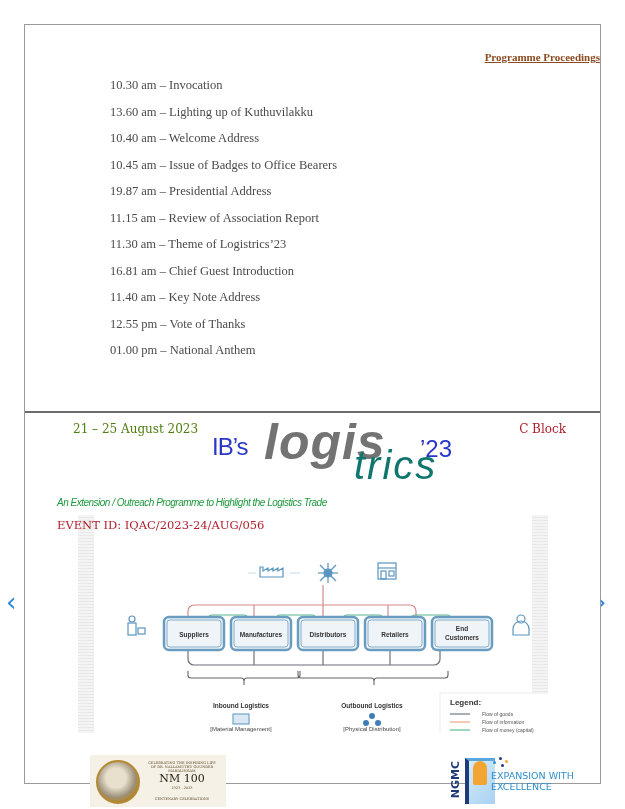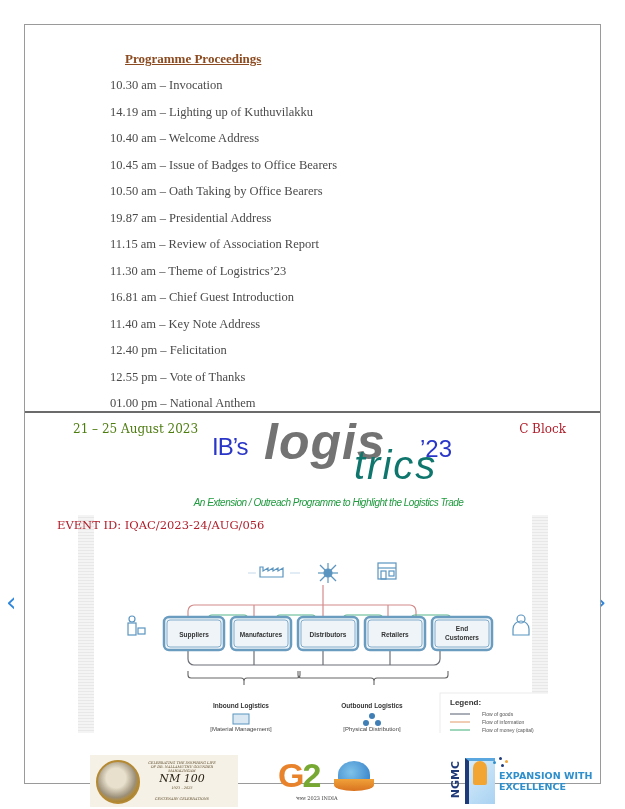--- a/index.html
+++ b/index.html
@@ -1,92 +1,90 @@
 <!DOCTYPE html>
 <html><head>
 <meta charset="utf-8">
 <style>
   * { box-sizing: border-box; margin: 0; padding: 0; }
   html, body { width: 625px; height: 809px; background: #ffffff; overflow: hidden; position: relative; font-family: "Liberation Serif", serif; }
 
   .page { position: absolute; left: 24px; top: 24px; width: 577px; height: 760px; border: 1px solid #9a9a9a; background: #fff; }
 
-  .section-title { position: absolute; left: 0; width: 100%; top: 26px; text-align: left; padding-left: 100px; font-weight: bold; font-size: 13px; color: #8b4a1f; text-decoration: underline; }
+  .section-title { position: absolute; left: 0; width: 100%; top: 26px; text-align: right; padding-left: 100px; font-weight: bold; font-size: 11px; color: #8b4a1f; text-decoration: underline; }
 
   .schedule { position: absolute; left: 85px; top: 53px; list-style: none; }
   .schedule li { height: 26.5px; font-size: 12.5px; color: #4a4a4a; line-height: 14px; }
 
   .divider { position: absolute; left: 0; top: 386px; width: 100%; height: 2px; background: #6b6b6b; }
 
   .date { position: absolute; left: 48px; top: 397px; font-family: "DejaVu Serif", serif; font-size: 12px; color: #4d7c0f; }
   .venue { position: absolute; right: 34px; top: 397px; font-family: "DejaVu Serif", serif; font-size: 12px; color: #b01e2a; }
 
   .logo-wrap { position: absolute; left: 187px; top: 394px; width: 280px; height: 70px; }
   .logo-ibs { position: absolute; left: 0; top: 14px; font-family: "Liberation Sans", sans-serif; font-size: 24px; color: #2a36c8; letter-spacing: -1px; }
   .logo-logis { position: absolute; left: 52px; top: -6px; font-family: "Liberation Sans", sans-serif; font-weight: bold; font-style: italic; font-size: 50px; color: #737373; letter-spacing: 1px; }
   .logo-23 { position: absolute; left: 208px; top: 16px; font-family: "Liberation Sans", sans-serif; font-size: 24px; color: #2a36c8; }
   .logo-trics { position: absolute; left: 142px; top: 24px; font-family: "Liberation Sans", sans-serif; font-style: italic; font-size: 40px; color: #0f766e; letter-spacing: 2px; }
 
-  .tagline { position: absolute; left: 0; width: 100%; top: 472px; text-align: center; padding-left: 32px; font-family: "Liberation Sans", sans-serif; font-style: italic; font-size: 10px; color: #1f9a3e; letter-spacing: -0.5px; }
+  .tagline { position: absolute; left: 0; width: 100%; top: 472px; padding-left: 32px; font-family: "Liberation Sans", sans-serif; font-style: italic; font-size: 10px; color: #1f9a3e; letter-spacing: -0.5px; }
   .event-id { position: absolute; left: 0; width: 100%; top: 493px; padding-left: 32px; font-family: "DejaVu Serif", serif; font-size: 11.5px; color: #b01e2a; }
 
   .diagram { position: absolute; left: 53px; top: 490px; width: 470px; height: 218px; }
   .diag-strip { position: absolute; top: 0; width: 16px; height: 100%; background: repeating-linear-gradient(#f4f4f4 0 2px, #e8e8e8 2px 3px); }
   .diag-strip.l { left: 0; } .diag-strip.r { right: 0; }
 
   .nav-arrow { position: absolute; top: 588px; width: 20px; height: 28px; color: #2e86de; font-family: "DejaVu Sans", sans-serif; font-size: 26px; line-height: 28px; cursor: pointer; }
   .nav-arrow.prev { left: 6px; } .nav-arrow.next { left: 596px; }
 
   .footer-logos { position: absolute; left: 40px; top: 730px; width: 530px; height: 52px; }
-  .nm100 { position: absolute; left: 25px; top: 0; width: 148px; height: 52px; background: #f6f1e6; font-style: italic; }
+  .nm100 { position: absolute; left: 25px; top: 0; width: 136px; height: 52px; background: #f6f1e6; }
   .nm100 .circle { position: absolute; left: 6px; top: 5px; width: 44px; height: 44px; border-radius: 50%; background: radial-gradient(circle at 45% 40%, #e8e0cc 0 30%, #9b8f78 60%, #b08a3c 70%, #6a5420 100%); border: 2px solid #b58a32; }
   .nm100 .txt-small { position: absolute; left: 58px; font-family: "DejaVu Serif", serif; font-size: 3.5px; color: #5c4a2a; width: 68px; text-align: center; }
   .nm100 .nm { position: absolute; left: 58px; top: 17px; width: 68px; text-align: center; font-family: "DejaVu Serif", serif; font-size: 11px; color: #2b2416; }
 
   .g20 { position: absolute; left: 213px; top: 2px; width: 110px; height: 50px; }
   .g20 .g2 { position: absolute; left: 0; top: 0; font-family: "Liberation Sans", sans-serif; font-size: 34px; font-weight: bold; color: #e8832c; letter-spacing: -2px; line-height: 36px; }
   .g20 .g2 .two { color: #77a832; }
   .g20 .globe { position: absolute; left: 60px; top: 4px; width: 32px; height: 28px; border-radius: 50% 50% 40% 40%; background: radial-gradient(circle at 40% 40%, #7fc3ea, #2b78c4); overflow: hidden; }
   .g20 .lotus { position: absolute; left: 56px; top: 22px; width: 40px; height: 12px; border-radius: 0 0 50% 50%; background: linear-gradient(#f0a23a, #d9731f); }
   .g20 .india { position: absolute; left: 18px; top: 38px; font-family: "DejaVu Serif", serif; font-size: 5px; color: #3b3b3b; }
 
   .ngmc { position: absolute; left: 380px; top: 0; width: 140px; height: 52px; }
   .ngmc .vert { position: absolute; left: -8px; top: 18px; transform: rotate(-90deg); font-family: "DejaVu Sans", sans-serif; font-weight: bold; font-size: 11px; color: #1e3a78; }
   .ngmc .book { position: absolute; left: 20px; top: 3px; width: 30px; height: 46px; border-left: 4px solid #1e3a78; border-top: 3px solid #5aa7e0; background: linear-gradient(135deg, #d6ecfa, #a9d2f2); }
   .ngmc .person { position: absolute; left: 28px; top: 6px; width: 14px; height: 24px; border-radius: 7px 7px 2px 2px; background: #f2a532; }
-  .ngmc .exp { position: absolute; left: 54px; top: 15px; font-family: "DejaVu Sans", sans-serif; font-weight: bold; font-size: 9.5px; line-height: 11px; color: #2e8fcc; white-space: pre; }
+  .ngmc .exp { position: absolute; left: 46px; top: 15px; font-family: "DejaVu Sans", sans-serif; font-weight: normal; font-size: 9.5px; line-height: 11px; color: #2e8fcc; white-space: pre; }
   .ngmc .dots { position: absolute; left: 44px; top: 0; width: 22px; height: 12px; }
   .ngmc .dots span { position: absolute; width: 3px; height: 3px; border-radius: 50%; }
 </style>
 </head>
 <body>
 
 <div class="nav-arrow prev">
   <span>‹</span>
 </div>
 <div class="nav-arrow next">
   <span>›</span>
 </div>
 
 <div class="page">
 
   <div class="section-title">Programme Proceedings</div>
 
   <ul class="schedule">
     <li>10.30 am – Invocation</li>
-    <li>14.19 am – Lighting up of Kuthuvilakku</li>
+    <li>13.60 am – Lighting up of Kuthuvilakku</li>
     <li>10.40 am – Welcome Address</li>
     <li>10.45 am – Issue of Badges to Office Bearers</li>
-    <li>10.50 am – Oath Taking by Office Bearers</li>
     <li>19.87 am – Presidential Address</li>
     <li>11.15 am – Review of Association Report</li>
     <li>11.30 am – Theme of Logistrics’23</li>
     <li>16.81 am – Chief Guest Introduction</li>
     <li>11.40 am – Key Note Address</li>
-    <li>12.40 pm – Felicitation</li>
     <li>12.55 pm – Vote of Thanks</li>
     <li>01.00 pm – National Anthem</li>
   </ul>
 
   <div class="divider"></div>
 
   <div class="date">21 – 25 August 2023</div>
   <div class="venue">C Block</div>
 
   <div class="logo-wrap">
@@ -211,26 +209,20 @@
 
   <div class="event-id">EVENT ID: IQAC/2023-24/AUG/056</div>
 
   <div class="footer-logos">
     <div class="nm100">
       <div class="circle"></div>
       <div class="txt-small" style="top:6px">CELEBRATING THE INSPIRING LIFE OF DR. NALLAMUTHU GOUNDER MAHALINGAM</div>
       <div class="nm">NM 100</div>
       <div class="txt-small" style="top:31px">1923 - 2023</div>
       <div class="txt-small" style="top:42px">CENTENARY CELEBRATIONS</div>
-    </div>
-    <div class="g20">
-      <div class="g2">G<span class="two">2</span></div>
-      <div class="globe"></div>
-      <div class="lotus"></div>
-      <div class="india">भारत 2023 INDIA</div>
     </div>
     <div class="ngmc">
       <div class="vert">NGMC</div>
       <div class="book"></div>
       <div class="person"></div>
       <div class="dots">
         <span style="left:4px;top:6px;background:#2e8fcc"></span>
         <span style="left:10px;top:2px;background:#1e3a78"></span>
         <span style="left:16px;top:5px;background:#f2a532"></span>
         <span style="left:12px;top:9px;background:#1e3a78"></span>

